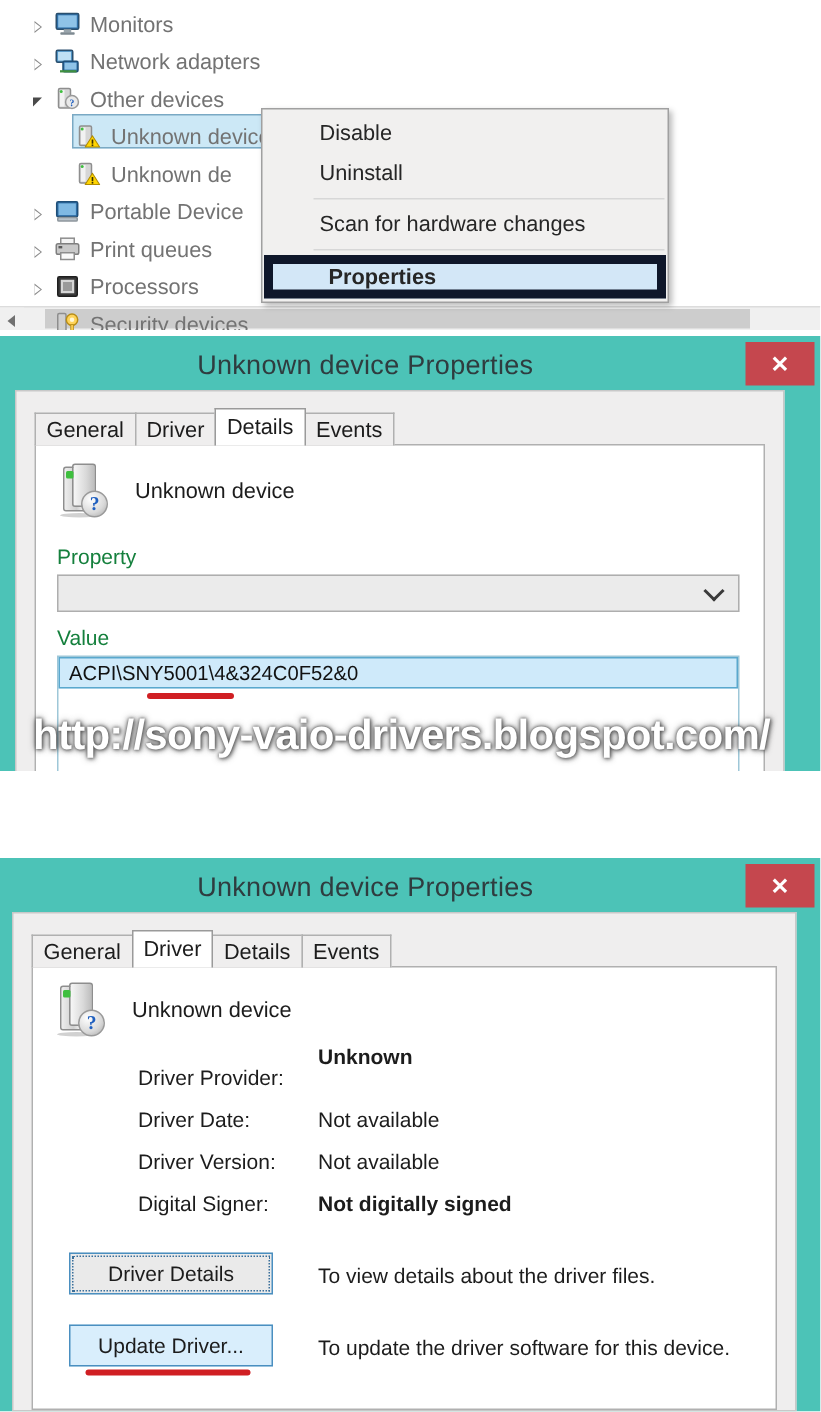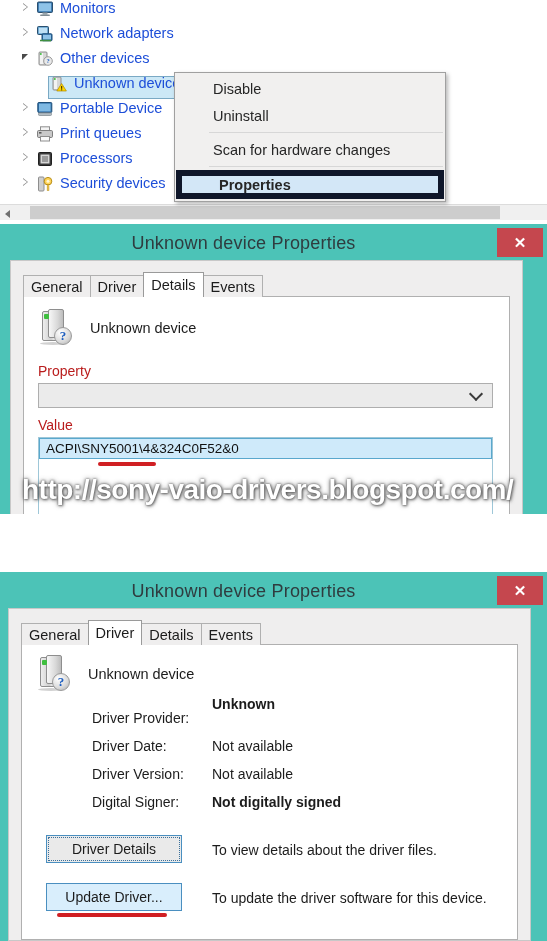--- a/index.html
+++ b/index.html
@@ -11,22 +11,22 @@
   }
   #root { position: relative; width: 547px; height: 941px; }
 
   
   .dm-panel {
     position: absolute; left: 0; top: 0; width: 547px; height: 220px;
     background: #ffffff; overflow: hidden;
   }
   .tree { position: absolute; left: 0; top: 0; width: 340px; }
   .tree-row {
-    position: relative; height: 25px; display: flex; align-items: flex-start;
-    font-size: 14.5px; color: #1d4ed8; white-space: nowrap;
+    position: relative; height: 25px; display: flex; align-items: flex-end;
+    font-size: 14.5px; color: #737373; white-space: nowrap;
   }
   .tree-row.lvl1 { padding-left: 20px; }
   .tree-row.lvl2 { padding-left: 50px; }
   .tree-row.sel { }
   .sel-box {
     position: absolute; left: 48px; top: 1px; height: 23px;
     background: #cce8f6; border: 1px solid #7aa9c4;
   }
   .arrow {
     width: 14px; height: 14px; margin-right: 2px; flex: 0 0 14px;
@@ -167,21 +167,21 @@
     color: #1f5fbf; font-size: 13px; font-weight: bold;
     display: flex; align-items: center; justify-content: center;
     font-family: "Liberation Serif", serif;
   }
   .dev-shadow {
     position: absolute; left: 2px; bottom: 2px; width: 26px; height: 3px;
     background: rgba(0,0,0,0.18); border-radius: 50%;
   }
   .devname { font-size: 14.5px; color: #1c1c1c; margin-left: 14px; }
 
-  .flabel { position: absolute; font-size: 14px; color: #b91c1c; }
+  .flabel { position: absolute; font-size: 14px; color: #15803d; }
 
   .combo {
     position: absolute; height: 25px; background: #ebebeb;
     border: 1px solid #aeaeae; display: flex; align-items: center;
     padding-left: 8px; font-size: 14px; color: #1c1c1c;
   }
   .combo .chev {
     position: absolute; right: 10px; top: 50%; width: 11px; height: 11px;
     margin-top: -7px;
   }
@@ -282,20 +282,33 @@
             <rect x="4" y="3" width="3" height="11" fill="#f2f2f2"></rect>
             <circle cx="4.8" cy="4" r="1" fill="#3fbf3f"></circle>
             <path d="M11.6 8.5 L16.4 16 H6.8 Z" fill="#ffd500" stroke="#b08b00" stroke-width=".7" stroke-linejoin="round"></path>
             <rect x="11.1" y="11" width="1.1" height="2.8" fill="#3a3000"></rect>
             <rect x="11.1" y="14.3" width="1.1" height="1.1" fill="#3a3000"></rect>
           </svg>
         </span>
         <span class="tlabel">Unknown device</span>
       </div>
 
+      <div class="tree-row lvl2">
+        <span class="ticon">
+          <svg width="18" height="18" viewBox="0 0 18 18">
+            <rect x="3" y="2" width="8" height="13" rx="1" fill="#d6d6d6" stroke="#8e8e8e"></rect>
+            <rect x="4" y="3" width="3" height="11" fill="#f2f2f2"></rect>
+            <circle cx="4.8" cy="4" r="1" fill="#3fbf3f"></circle>
+            <path d="M11.6 8.5 L16.4 16 H6.8 Z" fill="#ffd500" stroke="#b08b00" stroke-width=".7" stroke-linejoin="round"></path>
+            <rect x="11.1" y="11" width="1.1" height="2.8" fill="#3a3000"></rect>
+            <rect x="11.1" y="14.3" width="1.1" height="1.1" fill="#3a3000"></rect>
+          </svg>
+        </span>
+        <span class="tlabel">Unknown de</span>
+      </div>
 
       <div class="tree-row lvl1">
         <span class="arrow closed"></span>
         <span class="ticon">
           <svg width="18" height="18" viewBox="0 0 18 18">
             <rect x="1.8" y="2.5" width="14" height="10" rx="1" fill="#2f6fa8" stroke="#1f4f78"></rect>
             <rect x="3" y="3.6" width="11.6" height="7.8" fill="#7fb9e3"></rect>
             <rect x="2.5" y="13" width="13" height="2.4" rx=".8" fill="#b9c2c8" stroke="#8e979d"></rect>
           </svg>
         </span>

